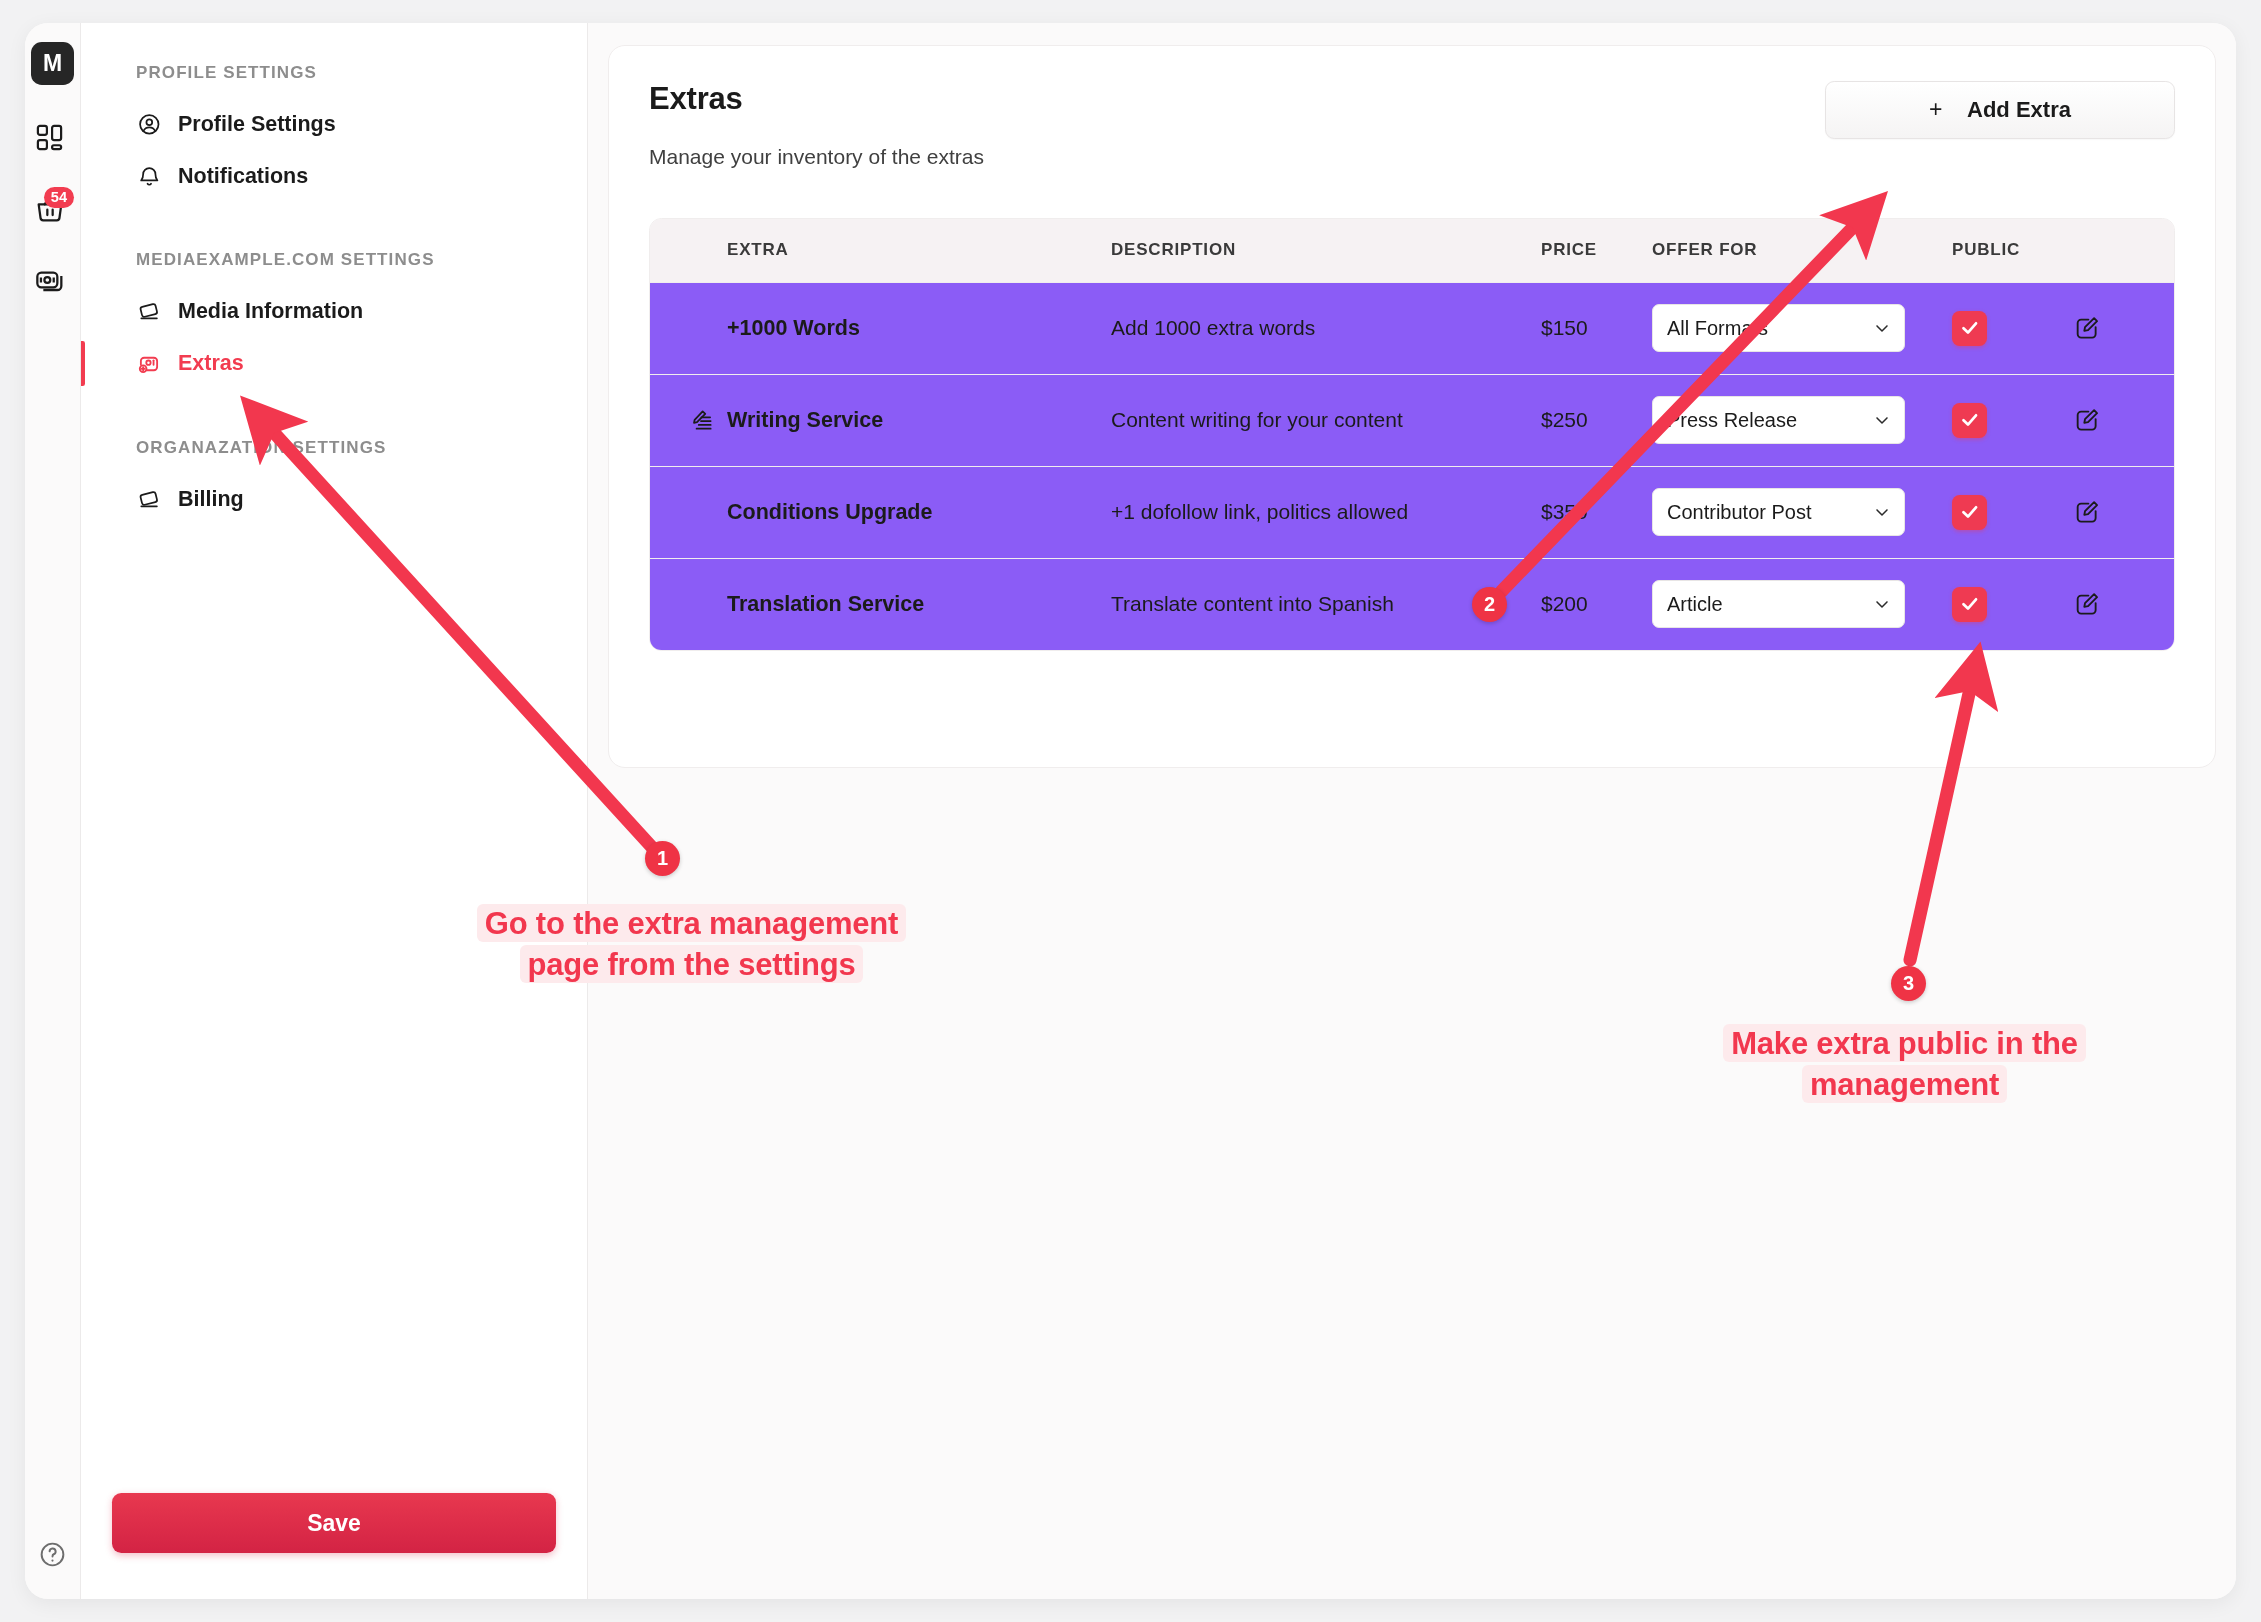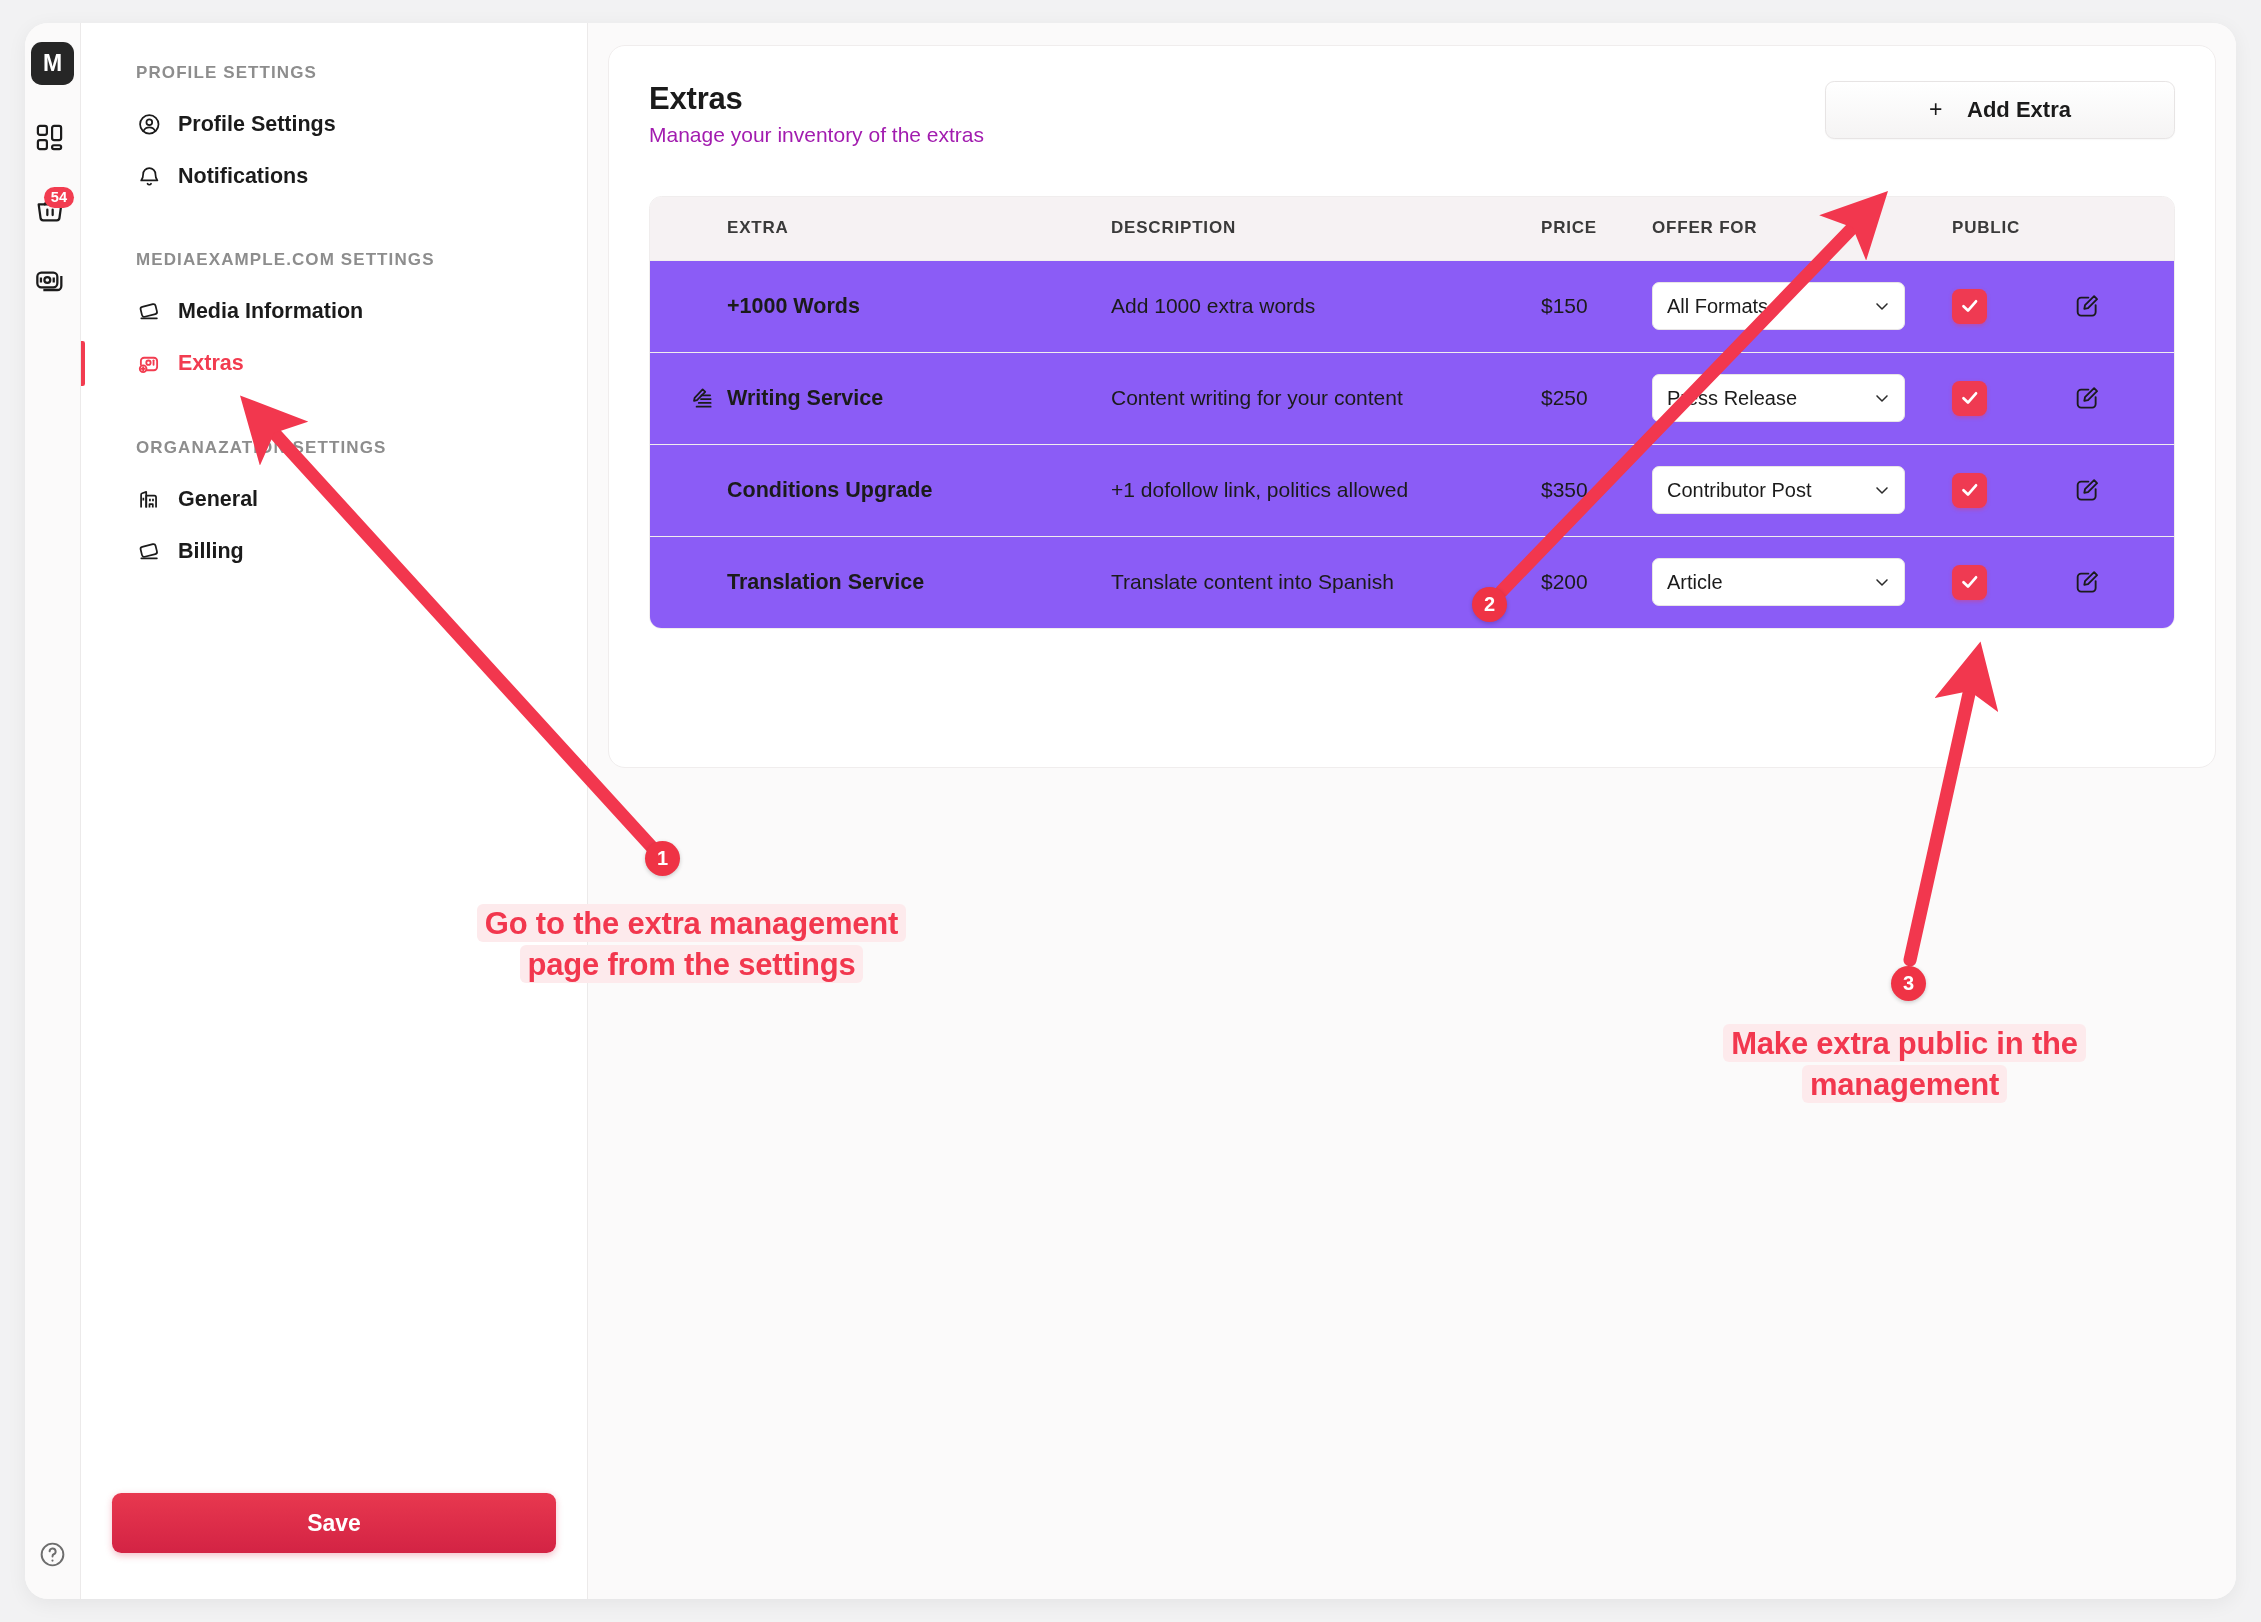--- a/index.html
+++ b/index.html
@@ -148,22 +148,22 @@
     align-items: flex-start;
   }
   .card-title {
     font-size: 31px;
     font-weight: bold;
     color: #1b1b1b;
     letter-spacing: -0.2px;
   }
   .card-sub {
     font-size: 21px;
-    color: #a21caf;
-    margin-top: 6px;
+    color: #404040;
+    margin-top: 28px;
   }
   .add-extra-btn {
     width: 350px; height: 58px;
     background: linear-gradient(180deg,#ffffff 0%, #f5f4f4 100%);
     border: 0.8px solid #e7e4e4;
     border-radius: 9.2px;
     font-size: 22px;
     font-weight: bold;
     color: #1b1b1b;
     font-family: "Liberation Sans", sans-serif;
@@ -371,31 +371,20 @@
               <path d="M16.2 8.6v4.2"></path>
               <circle cx="6.6" cy="16.4" r="3.1"></circle>
               <path d="M6.6 14.9v3M5.1 16.4h3"></path>
             </svg>
           </span>
           <span>Extras</span>
         </div>
 
         <div class="nav-group-title spaced">ORGANAZATION SETTINGS</div>
 
-        <div class="nav-item">
-          <span class="nav-ic">
-            <svg width="24.6" height="24.6" viewBox="0 0 24 24" fill="none" stroke="currentColor" stroke-width="1.7" stroke-linejoin="round">
-              <path d="M4 20V7.6a1.6 1.6 0 0 1 1.1-1.5L9 4.8V20"></path>
-              <path d="M9 20V8.4h8a1.6 1.6 0 0 1 1.6 1.6V20"></path>
-              <path d="M6.2 10.6v2.6M12.6 11.4v2.6M15.6 11.4v2.6"></path>
-              <path d="M12.2 20v-3.4h3.2V20"></path>
-            </svg>
-          </span>
-          <span>General</span>
-        </div>
 
         <div class="nav-item">
           <span class="nav-ic">
             <svg width="24.6" height="24.6" viewBox="0 0 24 24" fill="none" stroke="currentColor" stroke-width="1.7" stroke-linejoin="round">
               <rect x="4" y="6.2" width="15" height="10" rx="2.2" transform="rotate(-14 11.5 11.2)"></rect>
               <path d="M4.2 18.8h15.2" stroke-linecap="round"></path>
             </svg>
           </span>
           <span>Billing</span>
         </div>

